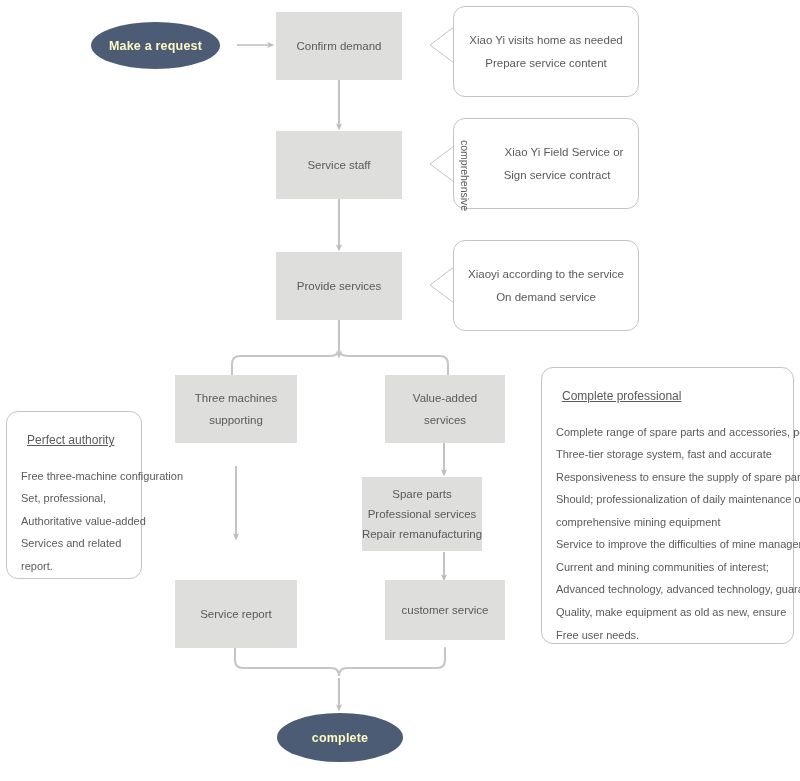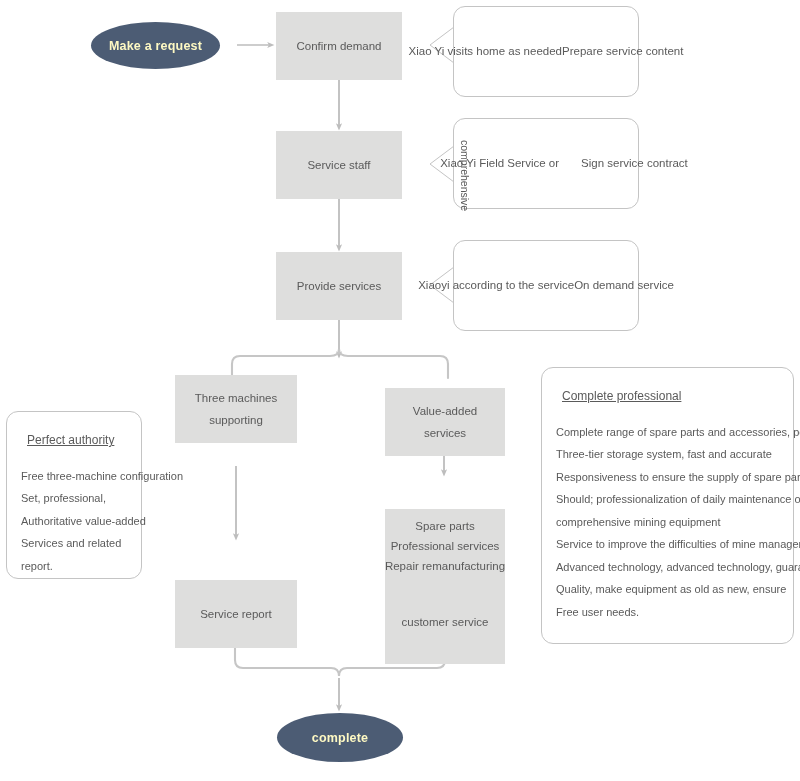--- a/index.html
+++ b/index.html
@@ -62,21 +62,21 @@
   }
 
   
   .callout {
     position: absolute;
     background: #ffffff;
     border: 1px solid #c4c4c4;
     border-radius: 12px;
     box-sizing: border-box;
     display: flex;
-    flex-direction: row;
+    flex-direction: column;
     align-items: center;
     justify-content: center;
     font-size: 11.5px;
     color: #5a5a5a;
     line-height: 2.0;
   }
   .callout .ln { display: block; white-space: nowrap; }
 
   .note {
     position: absolute;
@@ -171,36 +171,36 @@
 
   <div class="proc" style="left:276px; top:252px; width:126px; height:68px;">
     <span class="ln">Provide services</span>
   </div>
 
   <div class="proc" style="left:175px; top:375px; width:122px; height:68px;">
     <span class="ln">Three machines</span>
     <span class="ln">supporting</span>
   </div>
 
-  <div class="proc" style="left:385px; top:375px; width:120px; height:68px;margin-top:13px;">
+  <div class="proc" style="left:385px; top:375px; width:120px; height:68px;">
     <span class="ln">Value-added</span>
     <span class="ln">services</span>
   </div>
 
-  <div class="proc" style="left:385px; top:477px; width:120px; height:74px; line-height:1.75;margin-top:32px;">
+  <div class="proc" style="left:362px; top:477px; width:120px; height:74px; line-height:1.75;">
     <span class="ln">Spare parts</span>
     <span class="ln">Professional services</span>
     <span class="ln">Repair remanufacturing</span>
   </div>
 
   <div class="proc" style="left:175px; top:580px; width:122px; height:68px;">
     <span class="ln">Service report</span>
   </div>
 
-  <div class="proc" style="left:385px; top:580px; width:120px; height:84px;">
+  <div class="proc" style="left:385px; top:580px; width:120px; height:60px;">
     <span class="ln">customer service</span>
   </div>
 
   <div class="callout" style="left:453px; top:6px; width:186px; height:91px;">
     <span class="ln">Xiao Yi visits home as needed</span>
     <span class="ln">Prepare service content</span>
   </div>
 
   <div class="callout" style="left:453px; top:118px; width:186px; height:91px;">
     <span class="vlabel" style="left:21px; top:21px;">comprehensive</span>
@@ -223,18 +223,19 @@
   </div>
 
   <div class="note" style="left:541px; top:367px; width:253px; height:277px;">
     <span class="note-title">Complete professional</span>
     <span class="ln">Complete range of spare parts and accessories, perfect</span>
     <span class="ln">Three-tier storage system, fast and accurate</span>
     <span class="ln">Responsiveness to ensure the supply of spare parts</span>
     <span class="ln">Should; professionalization of daily maintenance of</span>
     <span class="ln">comprehensive mining equipment</span>
     <span class="ln">Service to improve the difficulties of mine management</span>
+    <span class="ln">Current and mining communities of interest;</span>
     <span class="ln">Advanced technology, advanced technology, guarantee</span>
     <span class="ln">Quality, make equipment as old as new, ensure</span>
     <span class="ln">Free user needs.</span>
   </div>
 
 </div>
 
 </body></html>

